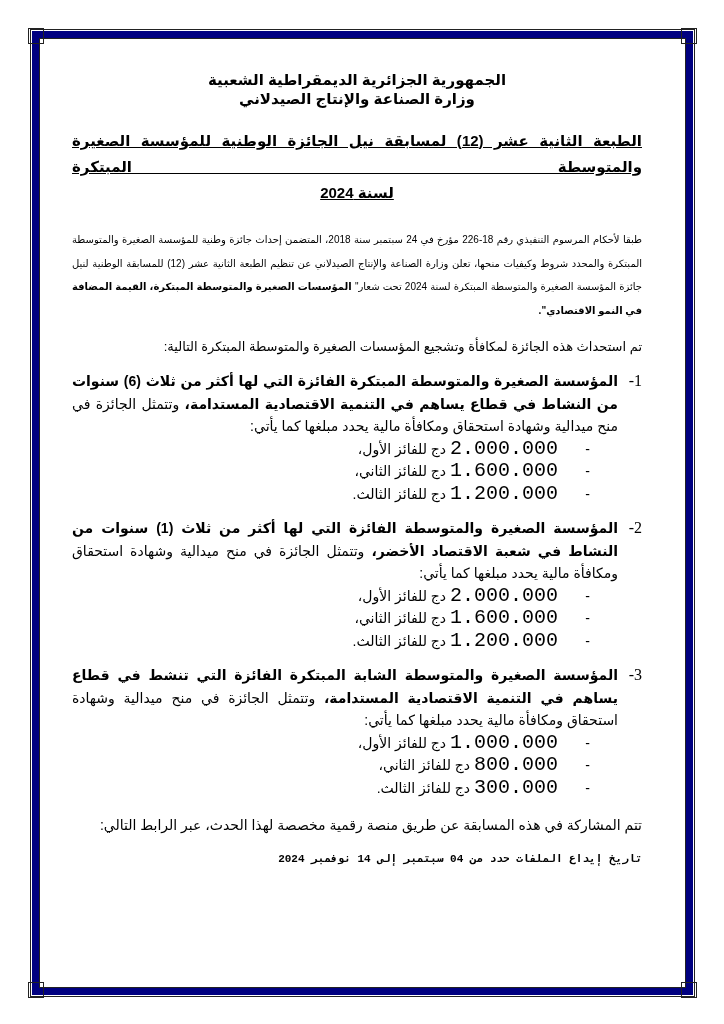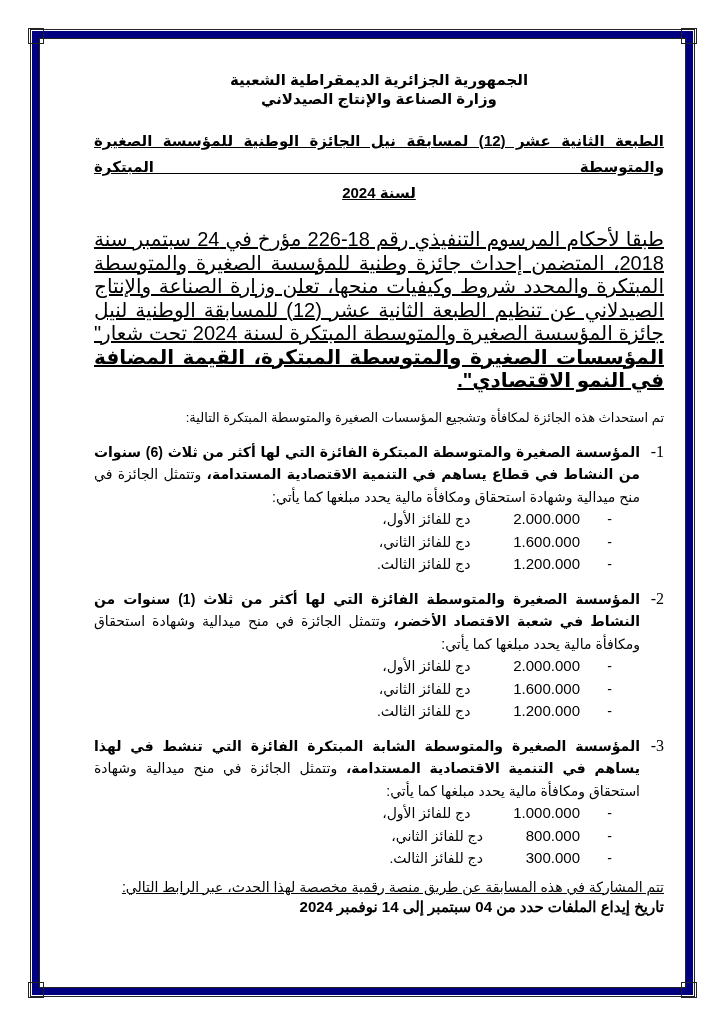--- a/index.html
+++ b/index.html
@@ -5,43 +5,43 @@
   html, body { margin:0; padding:0; background:#fff; }
   body { width:724px; height:1024px; position:relative; overflow:hidden;
          font-family:"Liberation Serif", "DejaVu Serif", serif; color:#000; }
   .frame-outer { position:absolute; left:30px; top:29px; width:665px; height:968px;
          border:1px solid #222; box-sizing:border-box; }
   .frame { position:absolute; left:32px; top:31px; width:661px; height:964px;
          border:7px solid #000080; box-sizing:border-box; }
   .frame-inner { position:absolute; left:39px; top:38px; width:647px; height:950px;
          border:1px solid #222; box-sizing:border-box; }
   .corner { position:absolute; width:14px; height:14px; border:1px solid #222; background:transparent; }
-  .content { position:absolute; left:94px; top:70px; width:570px; direction:rtl; text-align:right; }
+  .content { position:absolute; left:72px; top:70px; width:570px; direction:rtl; text-align:right; }
   .hdr { text-align:center; font-family:"Liberation Sans","DejaVu Sans",sans-serif; font-weight:bold;
          font-size:15px; line-height:19px; }
   .hdr1 { letter-spacing:1px; }
   .title { margin-top:20px; text-align:center; font-family:"Liberation Sans","DejaVu Sans",sans-serif;
            font-weight:bold; font-size:15px; line-height:26px; text-decoration:underline; }
   .title .line1 { text-align:justify; text-align-last:justify; display:block; }
   p { margin:0; }
-  .para { margin-top:22px; font-family:"Liberation Sans","DejaVu Sans",sans-serif; font-size:20px;
-          line-height:23.5px; text-align:justify; text-align-last:right;text-decoration:underline; }
+  .para { margin-top:22px; font-family:"Liberation Sans","DejaVu Sans",sans-serif; font-size:10px;
+          line-height:23.5px; text-align:justify; text-align-last:right; }
   .para b { font-weight:bold; }
   .intro { margin-top:14px; font-family:"Liberation Sans","DejaVu Sans",sans-serif; font-size:13px; line-height:22px; }
   .item { margin-top:12px; font-family:"Liberation Sans","DejaVu Sans",sans-serif; font-size:14px;
           line-height:22.5px; text-align:justify; text-align-last:right; position:relative; padding-right:24px; }
   .item .num { position:absolute; right:0; top:0; font-family:"Liberation Serif","DejaVu Serif",serif; font-size:16px; }
   .prizes { margin:0; padding:0; list-style:none; padding-right:52px; }
   .prizes li { font-size:14px; line-height:22.5px; font-family:"Liberation Sans","DejaVu Sans",sans-serif; position:relative; padding-right:32px; }
   .prizes li .dash { position:absolute; right:0; }
-  .prizes li .amt { font-family:Liberation Sans, sans-serif; font-size:15px;margin-left:39px; }
-  .participation { margin-top:6px; font-family:"Liberation Sans","DejaVu Sans",sans-serif; font-size:14px; line-height:22px;text-decoration:underline; }
+  .prizes li .amt { font-family:Liberation Mono, monospace; font-size:20px; }
+  .participation { margin-top:15px; font-family:"Liberation Sans","DejaVu Sans",sans-serif; font-size:14px; line-height:22px; }
   .link { margin-top:22px; text-align:center; direction:ltr; font-family:"Liberation Serif","DejaVu Serif",serif;
           font-weight:bold; font-size:17px; }
-  .deadline { margin-top:0; font-family:Liberation Sans, sans-serif; font-weight:bold; font-size:15px; }
+  .deadline { margin-top:16px; font-family:Liberation Mono, monospace; font-weight:bold; font-size:11px; }
 </style>
 </head>
 <body>
 
 <div class="frame-outer"></div>
 <div class="frame" style="border-color: rgb(0, 0, 128);"></div>
 <div class="frame-inner"></div>
 <div class="corner" style="left:28px;top:28px;"></div>
 <div class="corner" style="left:681px;top:28px;"></div>
 <div class="corner" style="left:28px;top:982px;"></div>
@@ -75,21 +75,21 @@
     <b>المؤسسة الصغيرة والمتوسطة الفائزة التي لها أكثر من ثلاث (1) سنوات من النشاط في شعبة الاقتصاد الأخضر،</b><span> وتتمثل الجائزة في منح ميدالية وشهادة استحقاق ومكافأة مالية يحدد مبلغها كما يأتي:</span>
   </div>
   <ul class="prizes">
     <li><span class="dash">-</span><span class="amt">2.000.000</span> <span>دج للفائز الأول،</span></li>
     <li><span class="dash">-</span><span class="amt">1.600.000</span> <span>دج للفائز الثاني،</span></li>
     <li><span class="dash">-</span><span class="amt">1.200.000</span> <span>دج للفائز الثالث.</span></li>
   </ul>
 
   <div class="item">
     <span class="num">3-</span>
-    <b>المؤسسة الصغيرة والمتوسطة الشابة المبتكرة الفائزة التي تنشط في لهذا يساهم في التنمية الاقتصادية المستدامة،</b><span> وتتمثل الجائزة في منح ميدالية وشهادة استحقاق ومكافأة مالية يحدد مبلغها كما يأتي:</span>
+    <b>المؤسسة الصغيرة والمتوسطة الشابة المبتكرة الفائزة التي تنشط في قطاع يساهم في التنمية الاقتصادية المستدامة،</b><span> وتتمثل الجائزة في منح ميدالية وشهادة استحقاق ومكافأة مالية يحدد مبلغها كما يأتي:</span>
   </div>
   <ul class="prizes">
     <li><span class="dash">-</span><span class="amt">1.000.000</span> <span>دج للفائز الأول،</span></li>
     <li><span class="dash">-</span><span class="amt">800.000</span> <span>دج للفائز الثاني،</span></li>
     <li><span class="dash">-</span><span class="amt">300.000</span> <span>دج للفائز الثالث.</span></li>
   </ul>
 
   <p class="participation">تتم المشاركة في هذه المسابقة عن طريق منصة رقمية مخصصة لهذا الحدث، عبر الرابط التالي:</p>
   <p class="deadline">تاريخ إيداع الملفات حدد من 04 سبتمبر إلى 14 نوفمبر 2024</p>
 </div>

